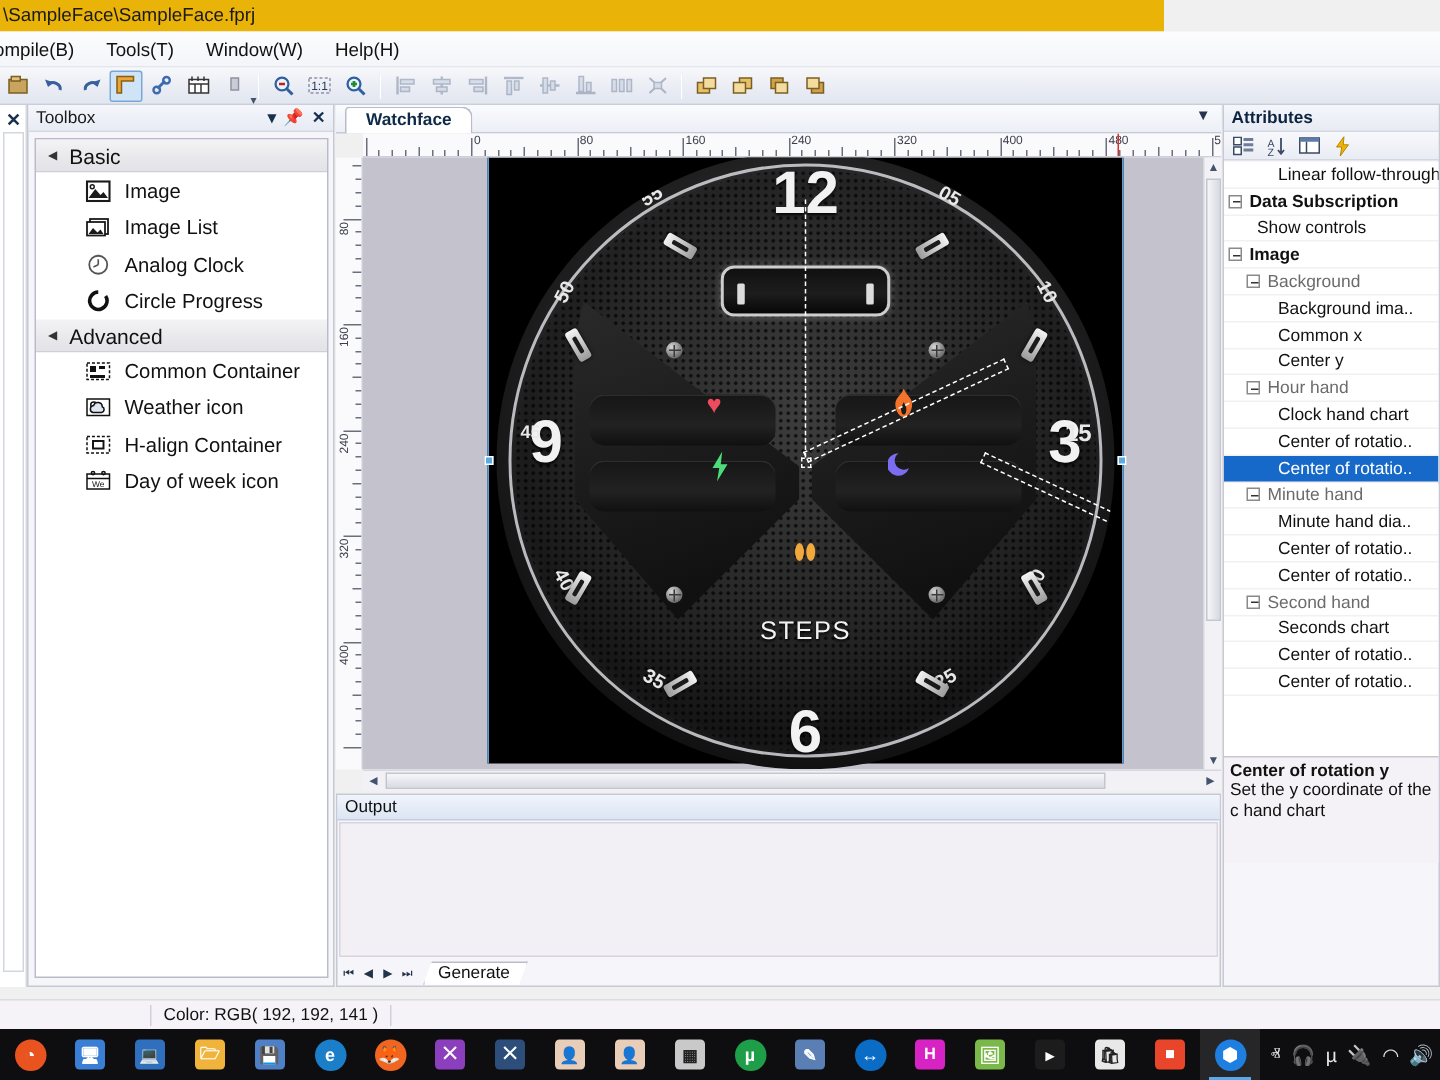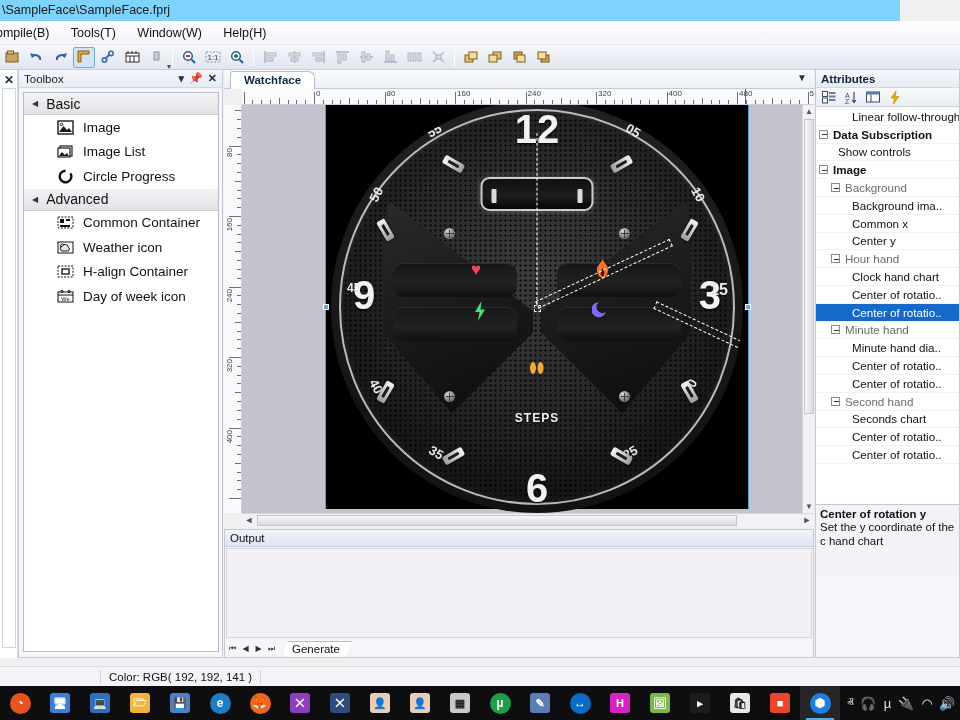--- a/index.html
+++ b/index.html
@@ -7,22 +7,22 @@
     width: 960px; height: 720px;
     font-family: "Liberation Sans", sans-serif;
     font-size: 12px;
     overflow: hidden;
     background: #f0f0f0;
   }
   #app { position: relative; width: 960px; height: 720px; }
 
   
   .titlebar {
-    position: absolute; left: 0; top: 0; width: 900px; height: 21px;
-    background: #7dd3fc; color: #1a1a1a;
+    position: absolute; left: 0; top: 0; width: 776px; height: 21px;
+    background: #eab308; color: #1a1a1a;
     font-size: 12.5px; line-height: 21px; padding-left: 2px;
     white-space: nowrap; overflow: hidden;
   }
   .menubar {
     position: absolute; left: 0; top: 21px; width: 960px; height: 24px;
     background: linear-gradient(to bottom,#fdfdff 0%, #f3f5f9 100%);
     border-bottom: 1px solid #e3e6ed;
   }
   .menubar .mi {
     display: inline-block; height: 24px; line-height: 24px;
@@ -519,20 +519,29 @@
           <svg width="17" height="15" viewBox="0 0 17 15">
               <rect x="3" y="2" width="12" height="10" fill="#fff" stroke="#1a1a1a" stroke-width="1.2"></rect>
               <rect x="1" y="4" width="12" height="9" fill="#fff" stroke="#1a1a1a" stroke-width="1.2"></rect>
               <path d="M2 12 L5 8 L8 11 L10 9 L12 12 Z" fill="#1a1a1a"></path>
             </svg>
         </span>
         <span>Image List</span>
       </div>
 
 
+      <div class="item">
+        <span class="ico">
+          <svg width="17" height="15" viewBox="0 0 17 15">
+              <circle cx="8.5" cy="7.5" r="6" fill="#fff" stroke="#555" stroke-width="1.2"></circle>
+              <path d="M8.5 7.5 L8.5 3.8 M8.5 7.5 L5.3 9" stroke="#555" stroke-width="1.1"></path>
+            </svg>
+        </span>
+        <span>Analog Clock</span>
+      </div>
 
       <div class="item">
         <span class="ico">
           <svg width="17" height="15" viewBox="0 0 17 15">
               <path d="M8.5 1.7 A5.8 5.8 0 1 0 13.4 4.3" fill="none" stroke="#111" stroke-width="2.4"></path>
             </svg>
         </span>
         <span>Circle Progress</span>
       </div>
 
@@ -792,21 +801,21 @@
                 <text x="11" y="7" font-size="5" fill="#1c1c1c" font-family="sans-serif">z</text>
               </svg>
           </div>
           <div class="statico" style="left:50%; margin-left:-10px; top:258px;">
             <svg width="20" height="20" viewBox="0 0 20 20">
                 <ellipse cx="6" cy="9" rx="3" ry="6" fill="#f2a93b"></ellipse>
                 <ellipse cx="13.5" cy="9" rx="3" ry="6" fill="#f2a93b"></ellipse>
               </svg>
           </div>
 
-          <div class="wfnum" style="left:50%; transform:translateX(-50%); top:310px; font-size:12px; font-weight:bold; letter-spacing:1px;">STEPS</div>
+          <div class="wfnum" style="left:50%; transform:translateX(-50%); top:310px; font-size:17px; font-weight:normal; letter-spacing:1px;">STEPS</div>
 
           <div class="hand-sec"></div>
           <div class="hand-out" style="left:50%; top:200px; width:118px; height:8px; transform:rotate(205deg); transform-origin:100% 50%;"></div>
           <div class="hand-out" style="left:50%; top:200px; width:148px; height:8px; transform:rotate(-25deg); transform-origin:0% 50%;"></div>
           <div class="wf-center-dot"></div>
         </div>
 
         <div class="selhandle" style="left:-3px; top:199px;"></div>
         <div class="selhandle" style="right:-3px; top:199px;"></div>
       </div>

